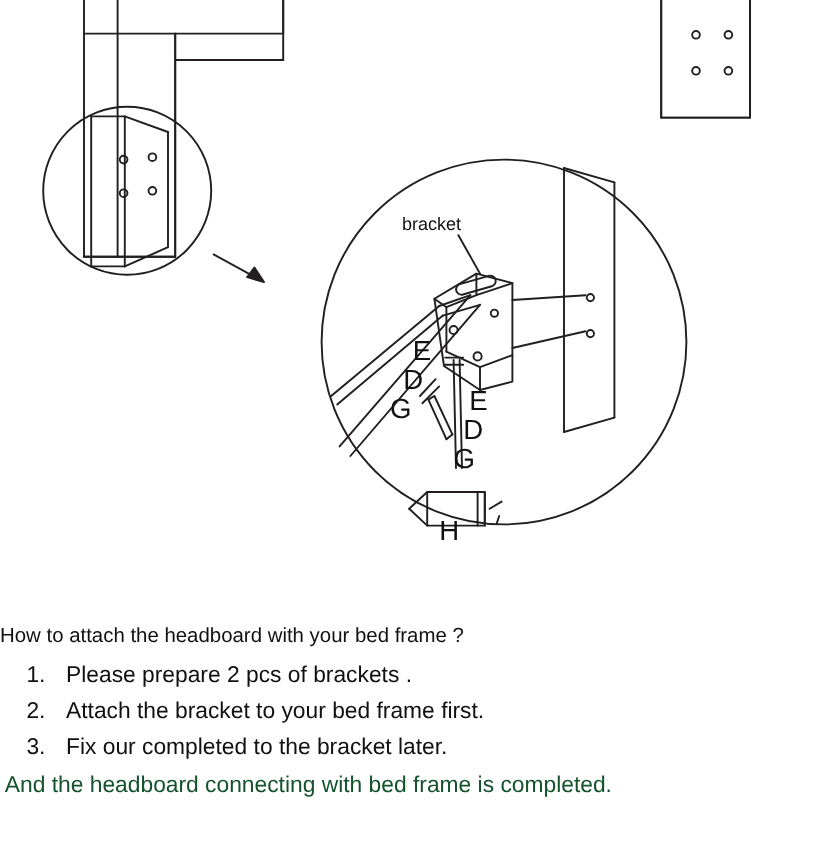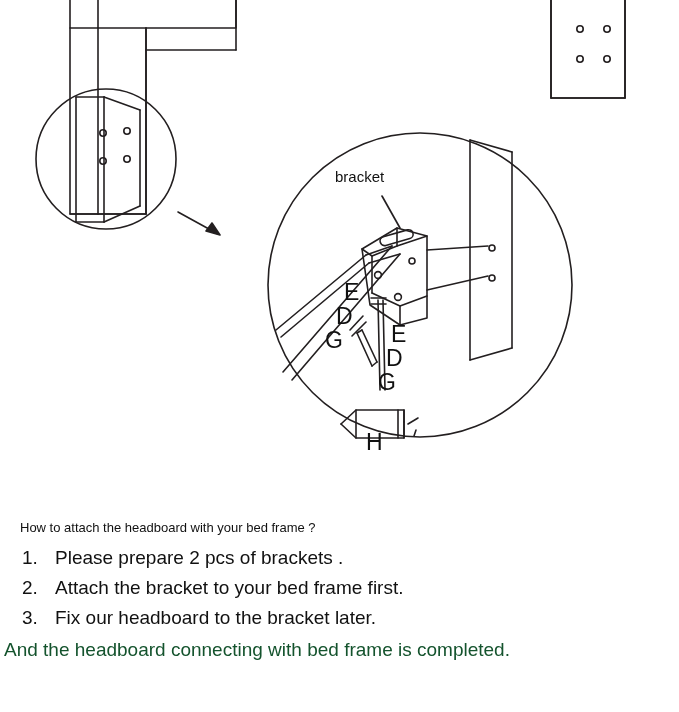--- a/index.html
+++ b/index.html
@@ -40,22 +40,22 @@
     color: #111;
     white-space: nowrap;
   }
   #text-area {
     position: absolute;
     left: 0;
     top: 520px;
     width: 679px;
   }
   .question {
-    font-size: 13px;
-    margin: 0 0 12px 20px;
+    font-size: 17px;
+    margin: 0 0 12px 0;
     color: #111;
   }
   ol.steps {
     list-style: none;
     margin: 0;
     padding: 0;
   }
   ol.steps li {
     font-size: 19px;
     color: #111;
@@ -198,21 +198,21 @@
       </g>
 
       <g>
         <path d="M427 250 L488 246"></path>
         <path d="M427 290 L488 276"></path>
       </g>
 
     </g>
   </svg>
 
-  <span class="small-label" style="left:335px; top:168px;">bracket</span>
+  <span class="small-label" style="left:335px; top:179px;">bracket</span>
 
   <span class="dlabel" style="left:344px; top:281px;">E</span>
   <span class="dlabel" style="left:336px; top:305px;">D</span>
   <span class="dlabel" style="left:325px; top:329px;">G</span>
 
   <span class="dlabel" style="left:391px; top:323px;">E</span>
   <span class="dlabel" style="left:386px; top:347px;">D</span>
   <span class="dlabel" style="left:378px; top:371px;">G</span>
 
   <span class="dlabel" style="left:366px; top:431px;">H</span>
@@ -224,17 +224,17 @@
     <li>
       <span class="num">1.</span>
       <span class="txt">Please prepare 2 pcs of brackets .</span>
     </li>
     <li>
       <span class="num">2.</span>
       <span class="txt">Attach  the bracket to your bed frame first.</span>
     </li>
     <li>
       <span class="num">3.</span>
-      <span class="txt">Fix our headboard  to the bracket later.</span>
+      <span class="txt">Fix our completed  to the bracket later.</span>
     </li>
   </ol>
   <p class="closing">And the headboard connecting with bed frame is completed.</p>
 </div>
 
 </body></html>

